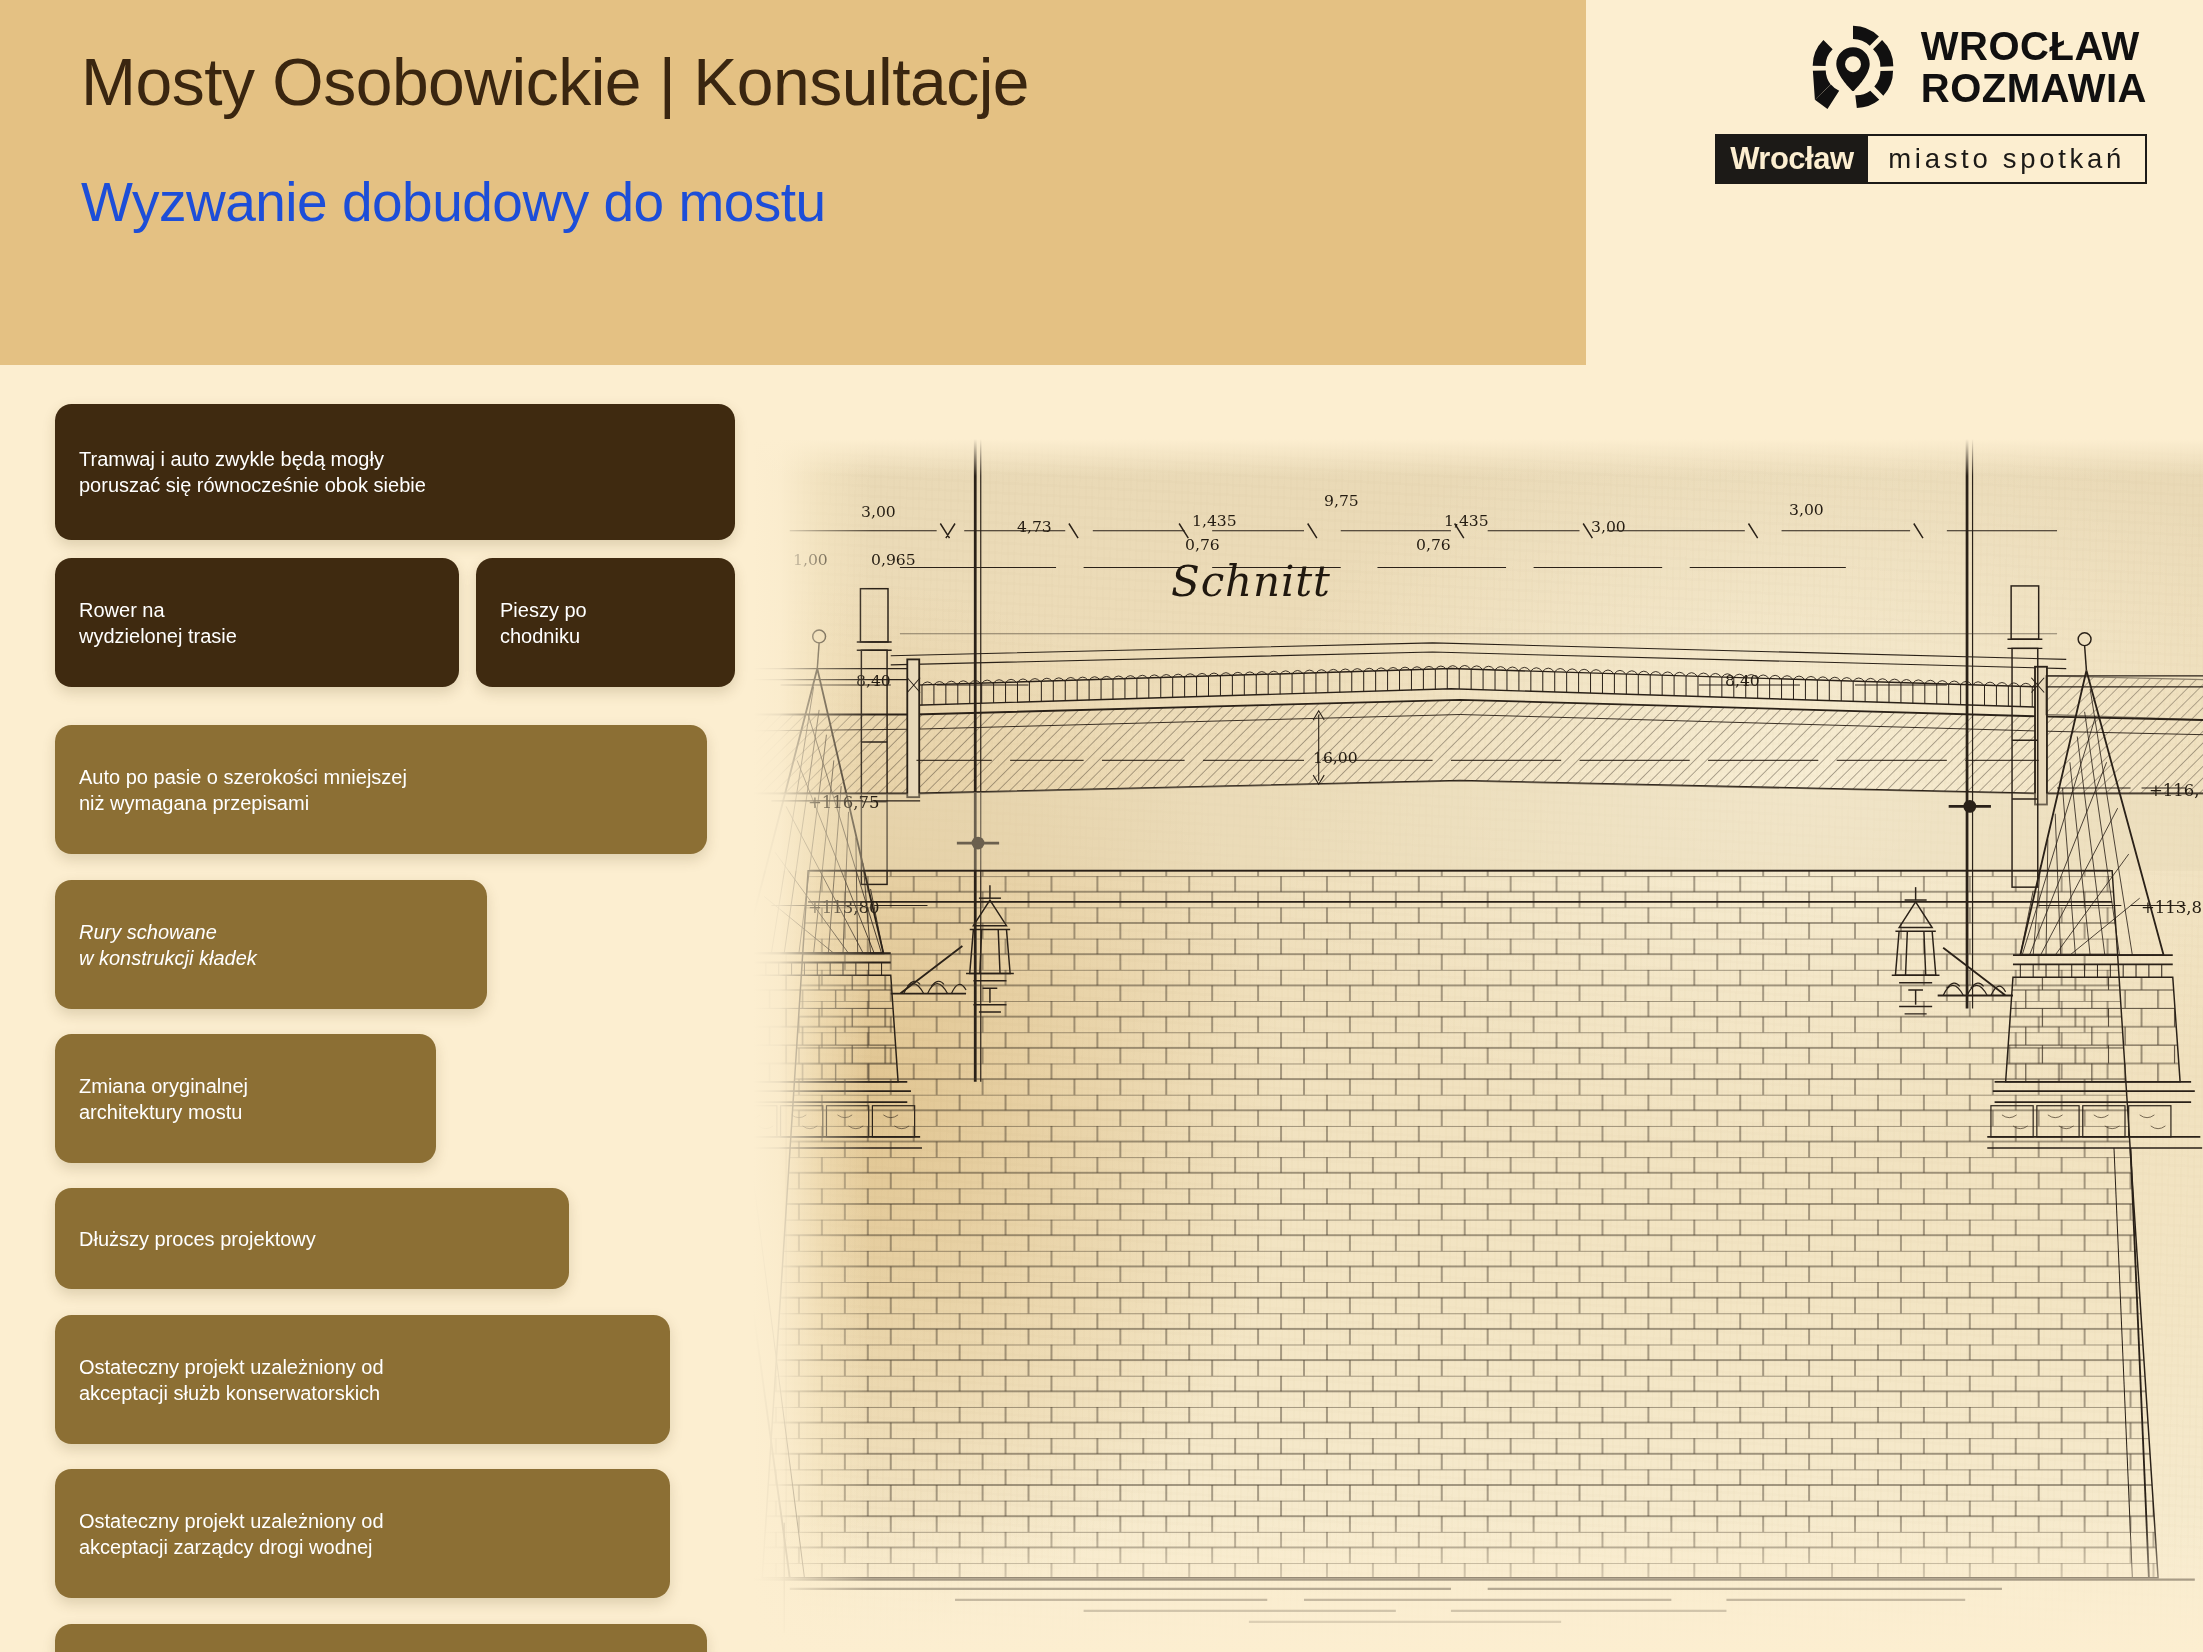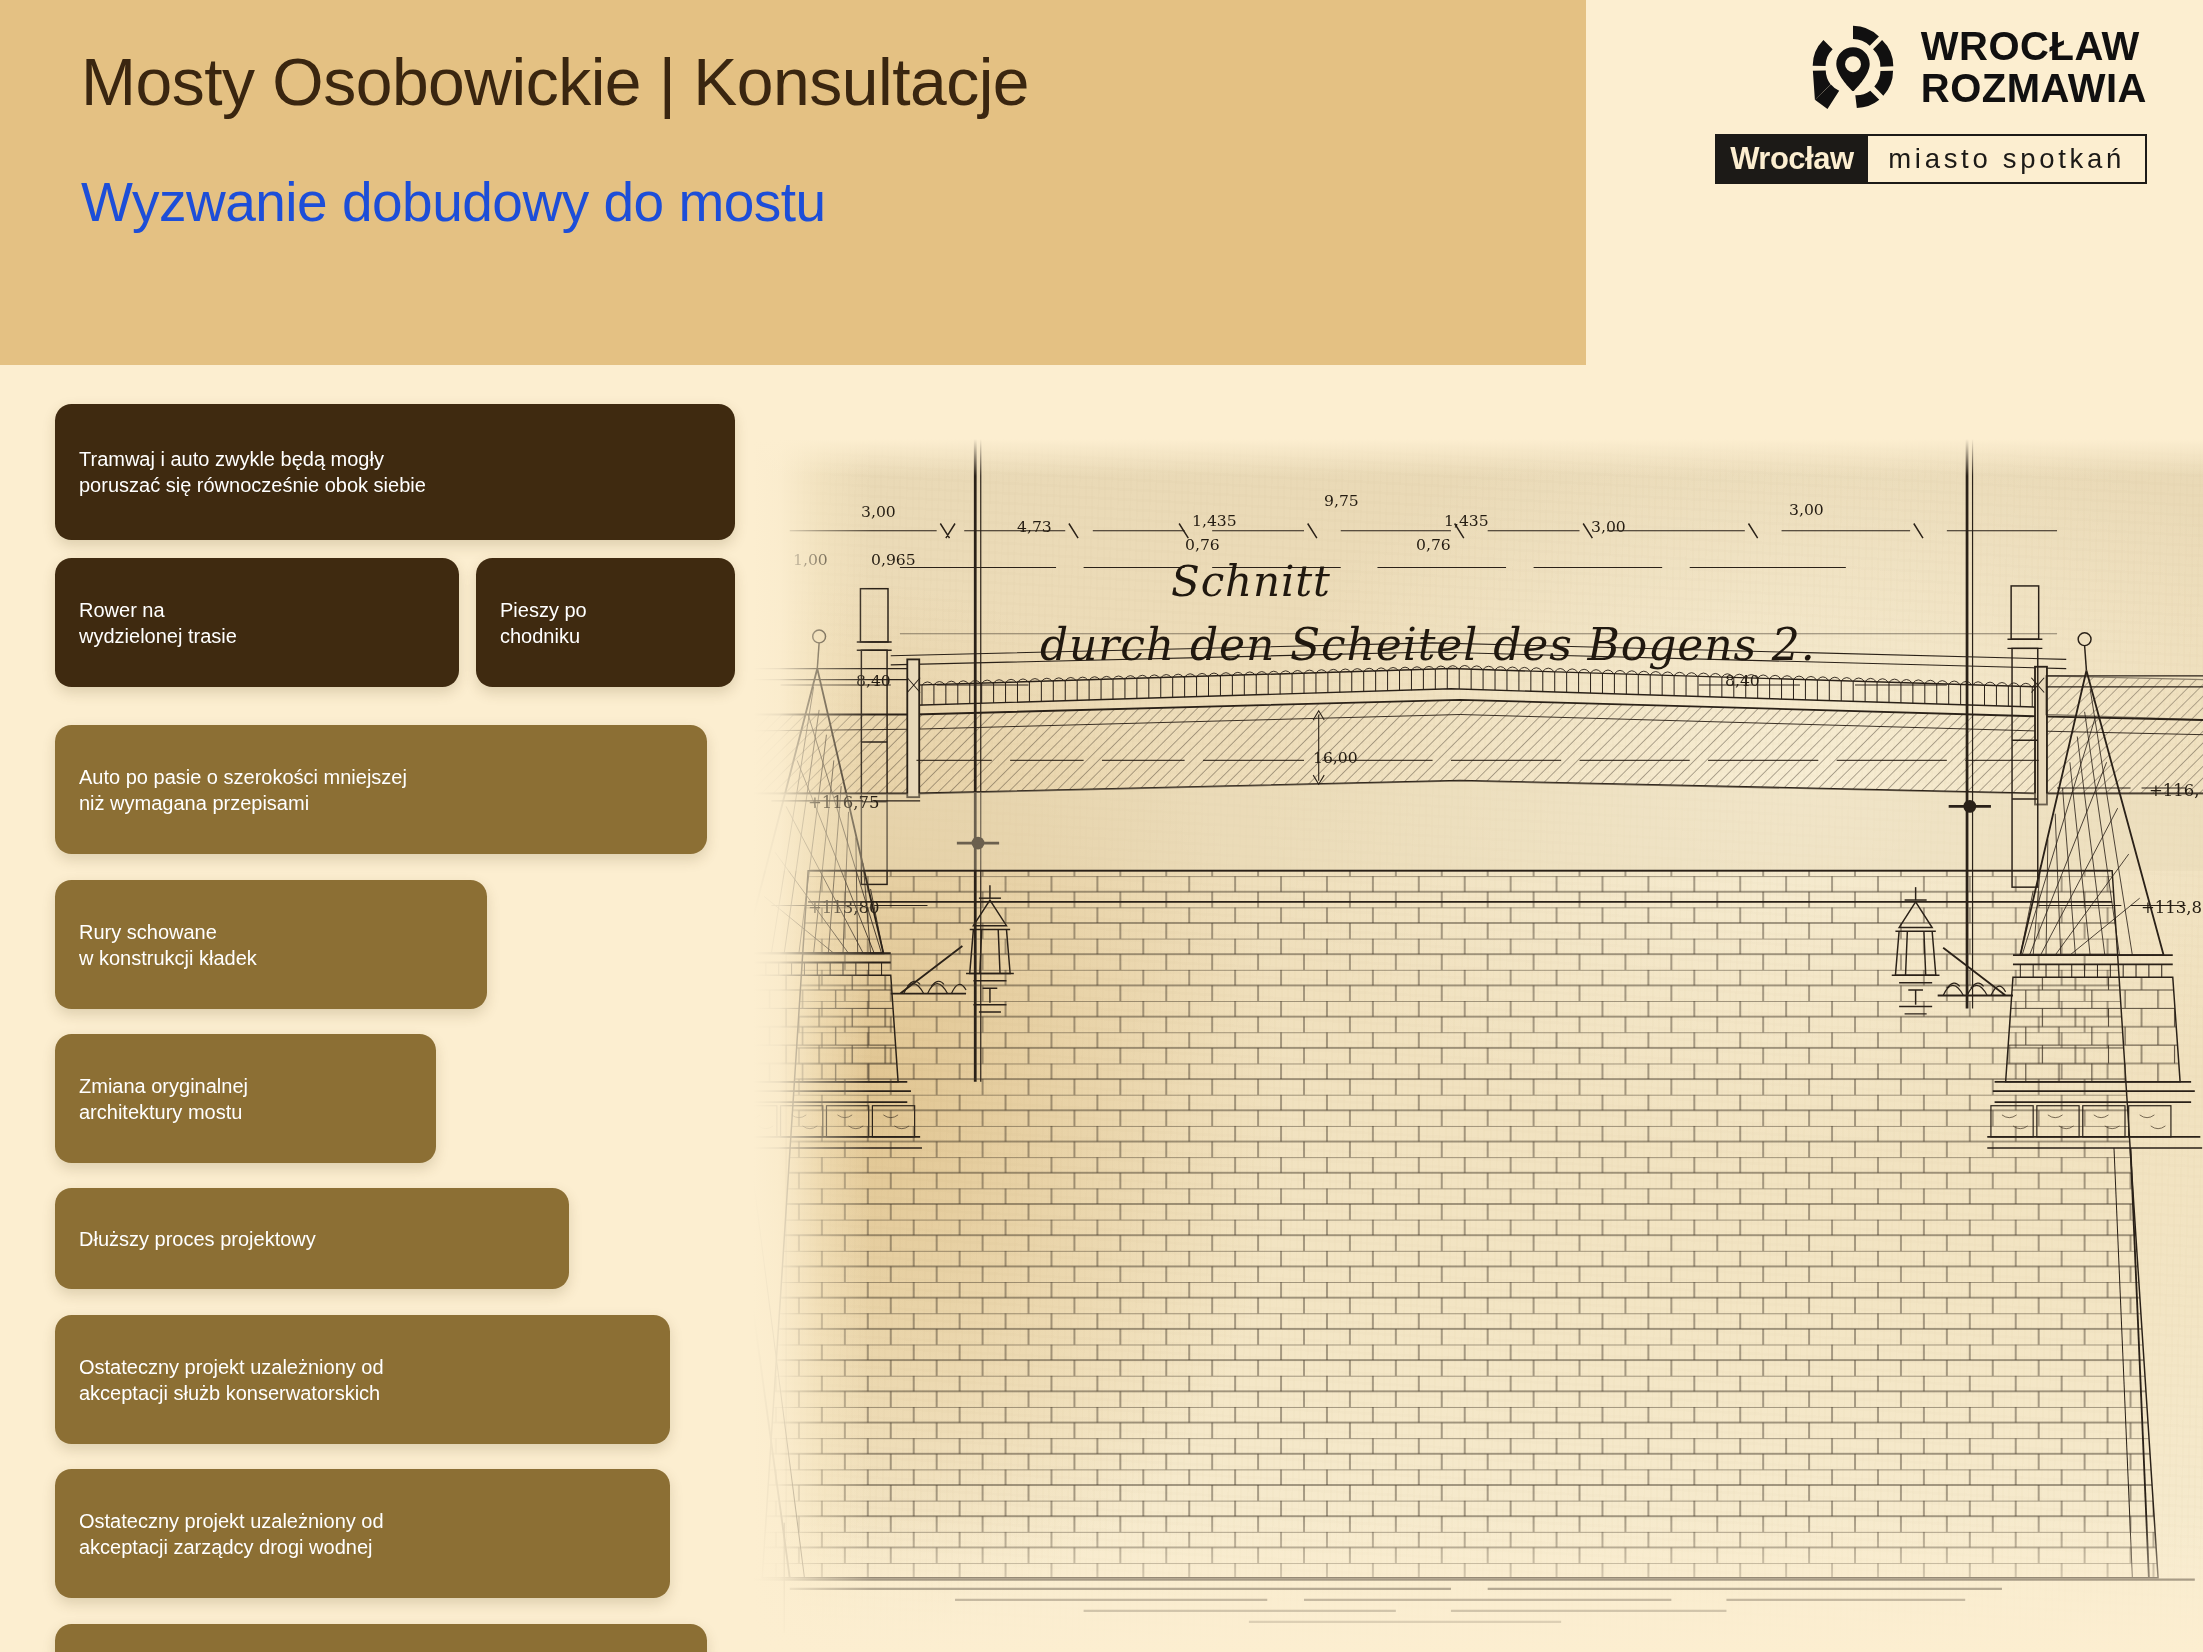--- a/index.html
+++ b/index.html
@@ -164,21 +164,21 @@
 wydzielonej trasie</span>
     </div>
     <div class="callout cal-dark" style="left: 476px; top: 154px; width: 259px; height: 129px; background: rgb(63, 42, 16);">
       <span style="white-space: pre-line;">Pieszy po
 chodniku</span>
     </div>
     <div class="callout cal-mid" style="left: 55px; top: 321px; width: 652px; height: 129px; background: rgb(140, 111, 52);">
       <span style="white-space: pre-line;">Auto po pasie o szerokości mniejszej
 niż wymagana przepisami</span>
     </div>
-    <div class="callout cal-mid" style="left: 55px; top: 476px; width: 432px; height: 129px; background: rgb(140, 111, 52);">
+    <div class="callout cal-mid" style="left: 55px; top: 476px; width: 432px; height: 129px; background: rgb(140, 111, 52); font-style: italic;">
       <span style="white-space: pre-line;">Rury schowane
 w konstrukcji kładek</span>
     </div>
     <div class="callout cal-mid" style="left: 55px; top: 630px; width: 381px; height: 129px; background: rgb(140, 111, 52);">
       <span style="white-space: pre-line;">Zmiana oryginalnej
 architektury mostu</span>
     </div>
     <div class="callout cal-mid" style="left: 55px; top: 784px; width: 514px; height: 101px; background: rgb(140, 111, 52);">
       <span style="white-space: pre-line;">Dłuższy proces projektowy</span>
     </div>
@@ -604,21 +604,20 @@
       <path d="M540 1288 H880"></path>
     </g>
 
     <g class="ink" stroke-width="1.6" opacity=".75">
       <path d="M34 1180 V1300"></path>
       <path d="M36 560 V1200" stroke-width="1" opacity=".35"></path>
     </g>
   </svg>
 
   <div class="hand-title" id="hand-line-1">Schnitt</div>
-  <div class="hand-title" id="hand-line-2">durch den Scheitel des Bogens 2.</div>
 
   <div id="dim-layer">
       <div class="dim" style="left: 108px; top: 64px;">3,00</div>
       <div class="dim" style="left: 264px; top: 79px;">4,73</div>
       <div class="dim" style="left: 439px; top: 73px;">1,435</div>
       <div class="dim" style="left: 571px; top: 53px;">9,75</div>
       <div class="dim" style="left: 691px; top: 73px;">1,435</div>
       <div class="dim" style="left: 838px; top: 79px;">3,00</div>
       <div class="dim" style="left: 1036px; top: 62px;">3,00</div>
       <div class="dim" style="left: 40px; top: 112px;">1,00</div>

